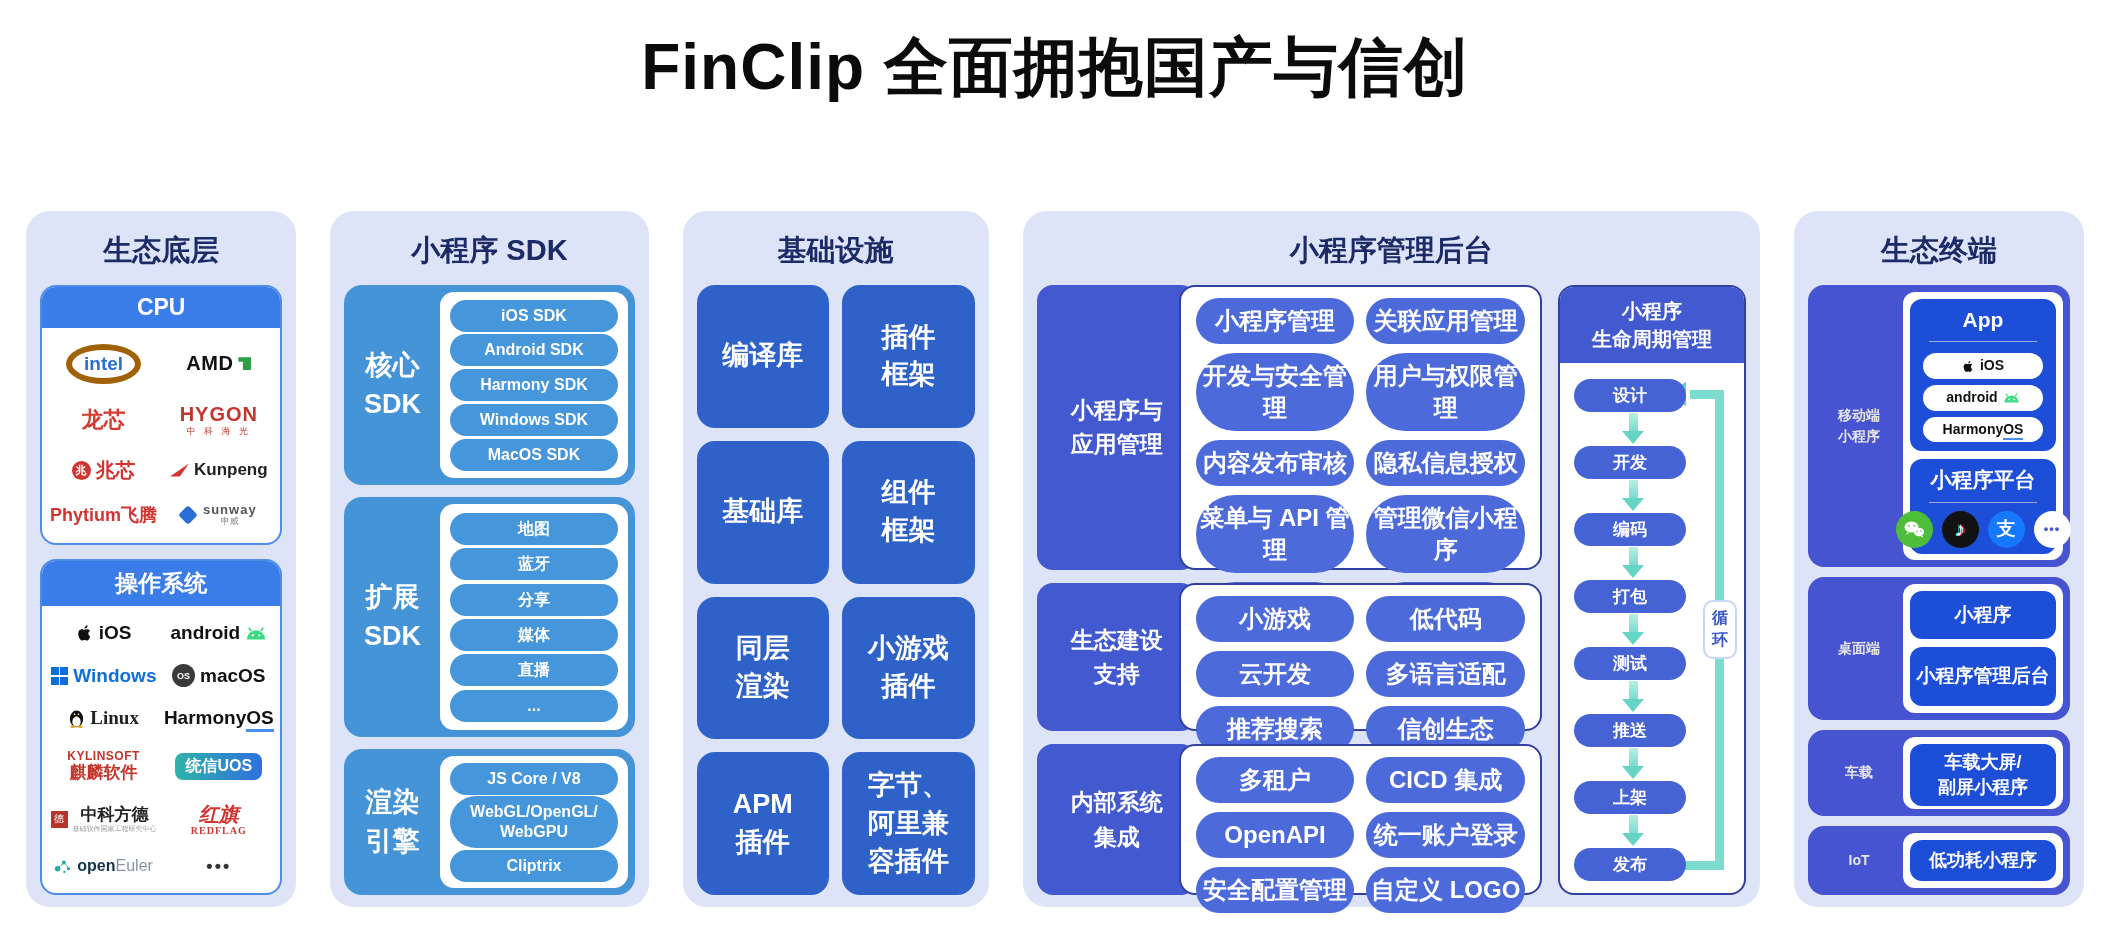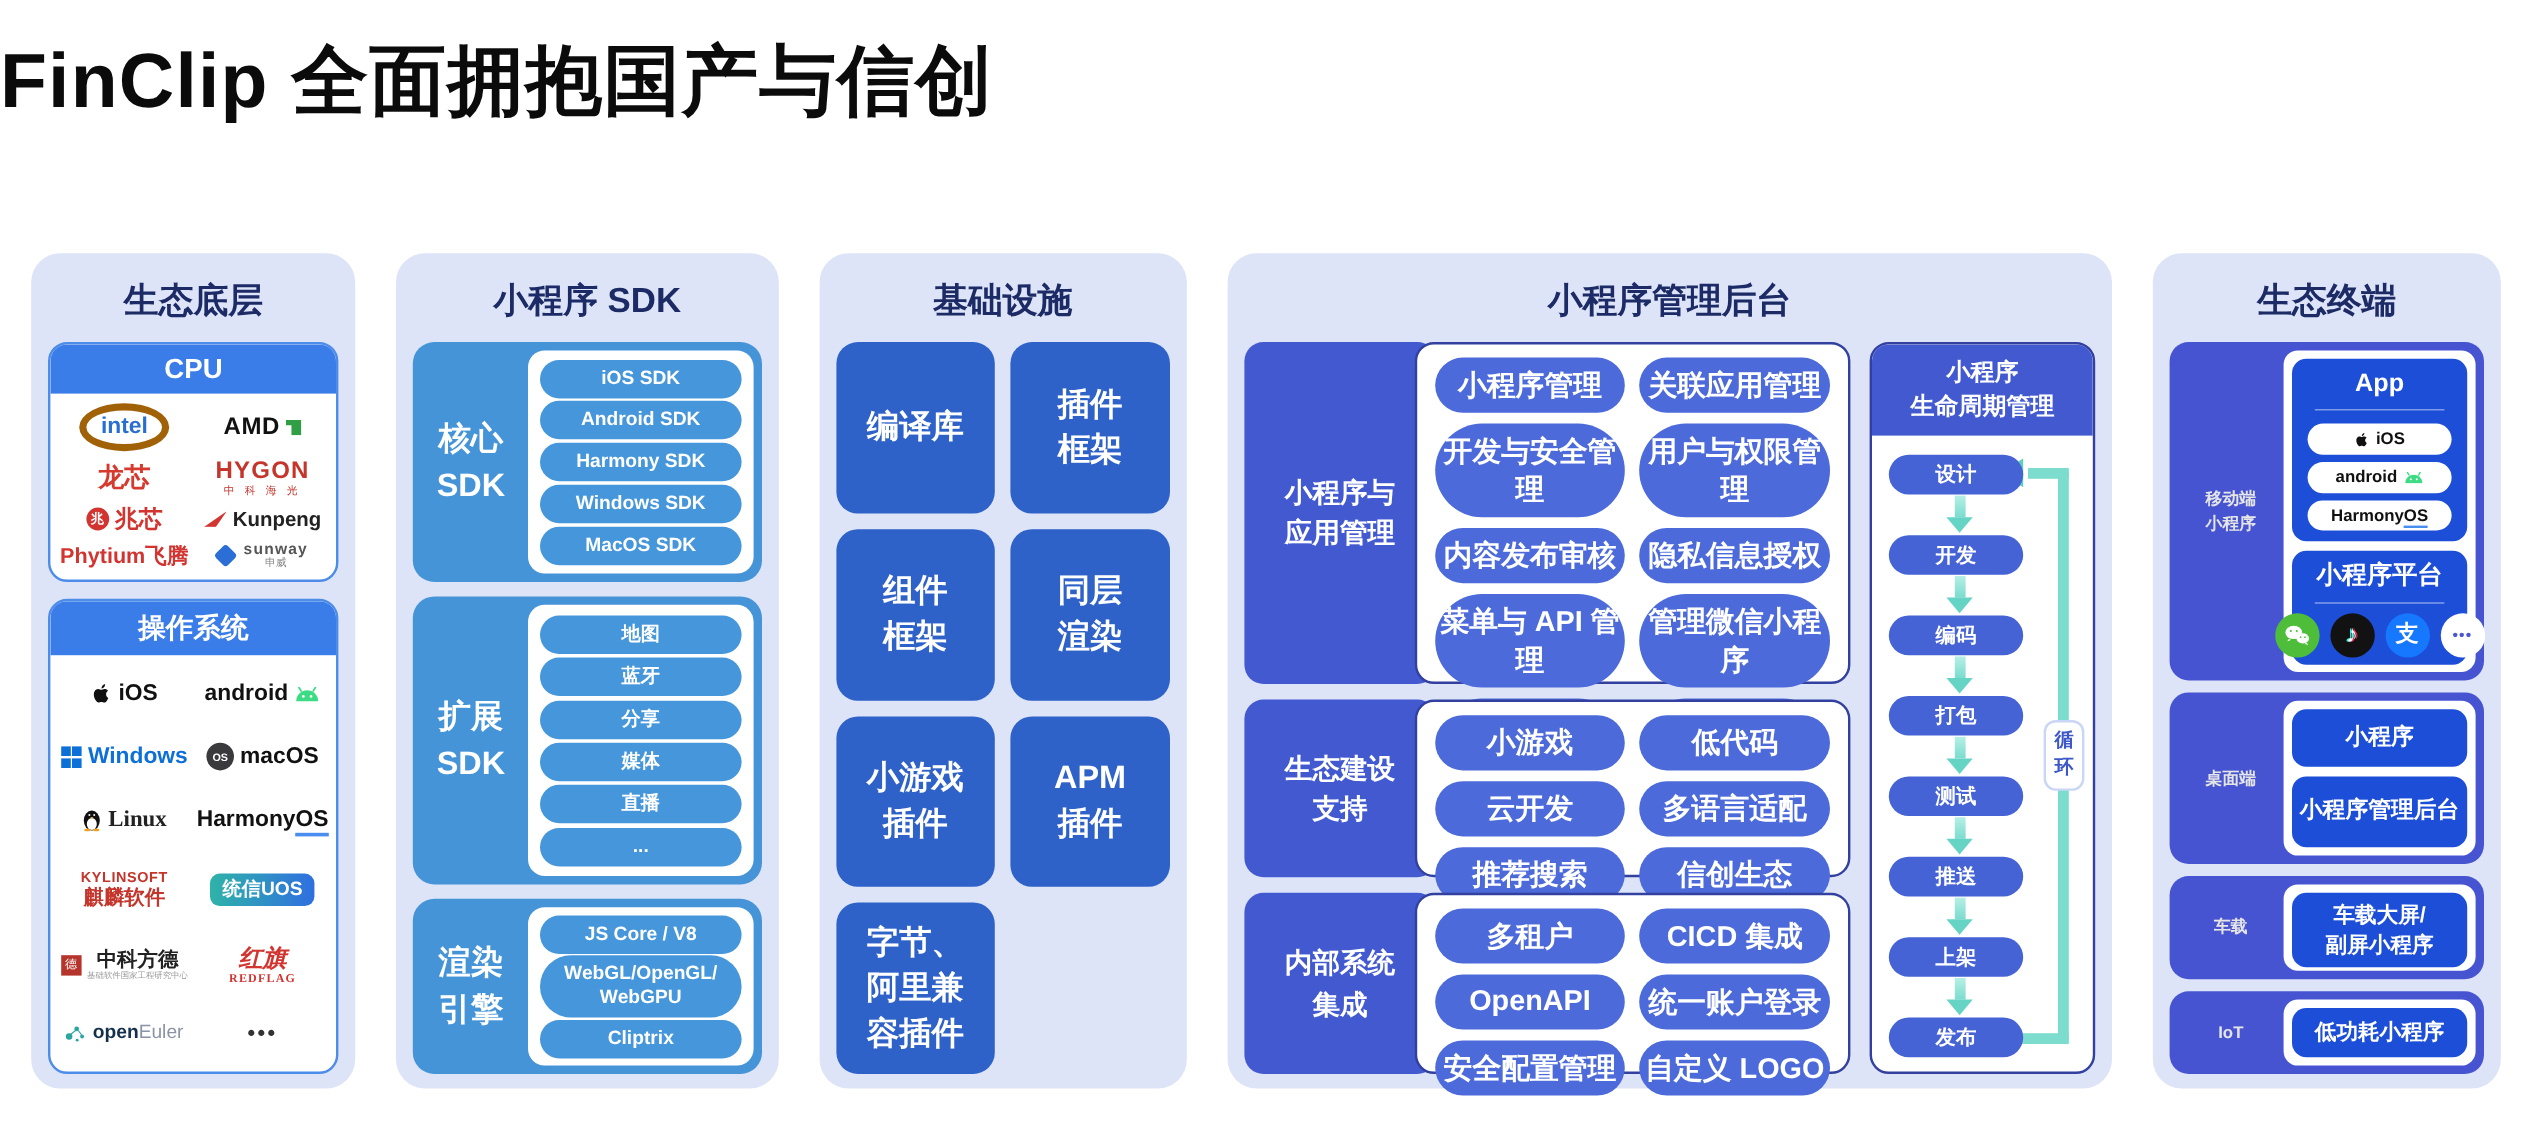--- a/index.html
+++ b/index.html
@@ -1,30 +1,30 @@
 <!DOCTYPE html>
 <html><head>
 <meta charset="utf-8">
 <style>
   * { box-sizing: border-box; margin: 0; padding: 0; }
   html,body { width:2110px; height:940px; background:#fff; overflow:hidden;
     font-family:"Liberation Sans", sans-serif; }
-  .page-title { font-size:64px; font-weight:900; color:#0b0b0b; 
+  .page-title { font-size:64px; font-weight:900; color:#0b0b0b; text-align:center;
     margin-top:24px; letter-spacing:1px; }
   .board { display:flex; gap:34px; padding:0 26px; margin-top:100px; height:696px; }
   .col { background:#dde4f8; border-radius:24px; padding:12px 14px; display:flex; flex-direction:column; }
   .col-title { font-size:29px; font-weight:800; color:#1c2a66; text-align:center; margin:8px 0 14px; flex:none; }
   .pre { white-space:pre-line; }
 
   
   .col-eco { width:272px; }
   .panel-card { background:#fff; border-radius:16px; overflow:hidden; border:2px solid #4d8ce8;
     display:flex; flex-direction:column; }
   .panel-head { background:#3b7de8; color:#fff; font-weight:800; font-size:23px; text-align:center; padding:7px 0; flex:none; }
-  .card-cpu { height:200px; }
+  .card-cpu { height:260px; }
   .card-os  { flex:1; margin-top:14px; }
   .logo-grid { display:grid; grid-template-columns:1fr 1fr; flex:1; align-items:center; justify-items:center; padding:6px 4px; }
   .logo { display:flex; align-items:center; gap:5px; }
   .stack { display:flex; flex-direction:column; align-items:center; line-height:1.1; }
   .intel-oval { color:#2a6fd0; font-weight:700; font-size:19px; border:6px solid #a16207; border-radius:50%; padding:3px 12px; }
   .amd-word { color:#111; font-weight:900; font-size:20px; letter-spacing:.5px; }
   .amd-mark { width:13px; height:13px; background:#2f9e44; display:inline-block; clip-path:polygon(0 0,100% 0,100% 100%,35% 100%,35% 35%,0 35%); }
   .loongson { color:#d63a2f; font-weight:900; font-size:22px; }
   .hygon { color:#c4352c; font-weight:800; font-size:20px; letter-spacing:1px; }
   .hygon-sub { color:#c4352c; font-size:9px; letter-spacing:3px; margin-top:2px; }
@@ -311,20 +311,21 @@
       </div>
     </div>
   </div>
 
   <div class="col col-infra">
     <div class="col-title">基础设施</div>
     <div class="infra-grid">
       <div class="infra-tile pre">编译库</div>
       <div class="infra-tile pre">插件
 框架</div>
+      <div class="infra-tile pre">基础库</div>
       <div class="infra-tile pre">组件
 框架</div>
       <div class="infra-tile pre">同层
 渲染</div>
       <div class="infra-tile pre">小游戏
 插件</div>
       <div class="infra-tile pre">APM
 插件</div>
       <div class="infra-tile pre">字节、
 阿里兼

